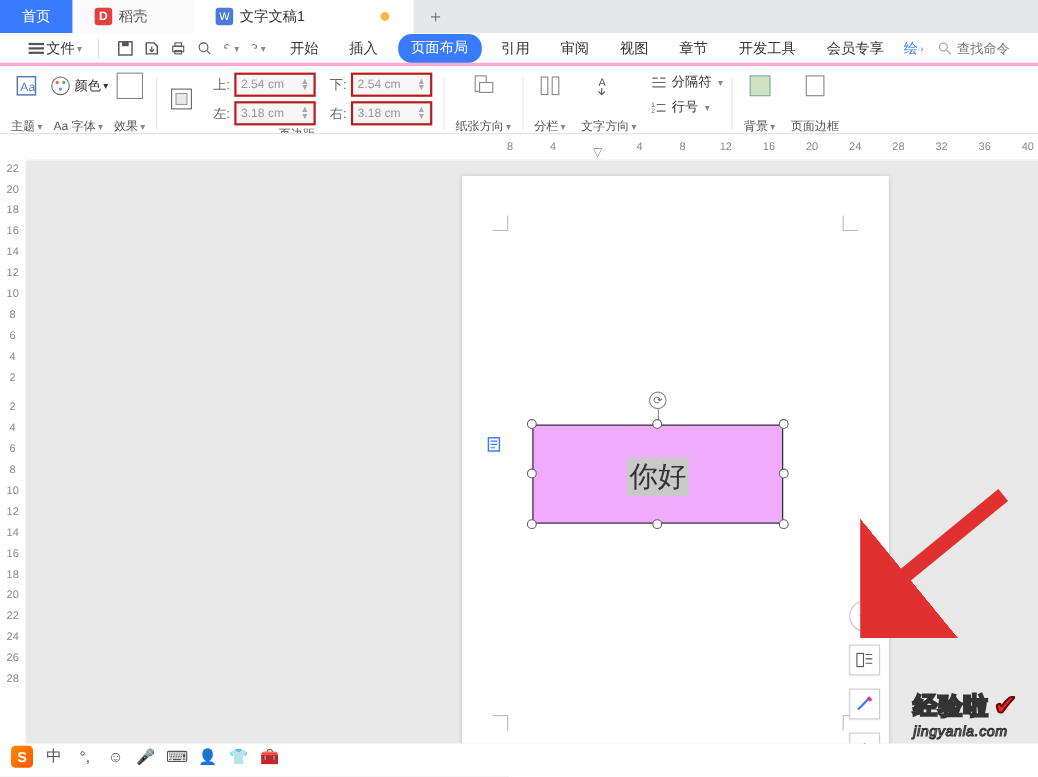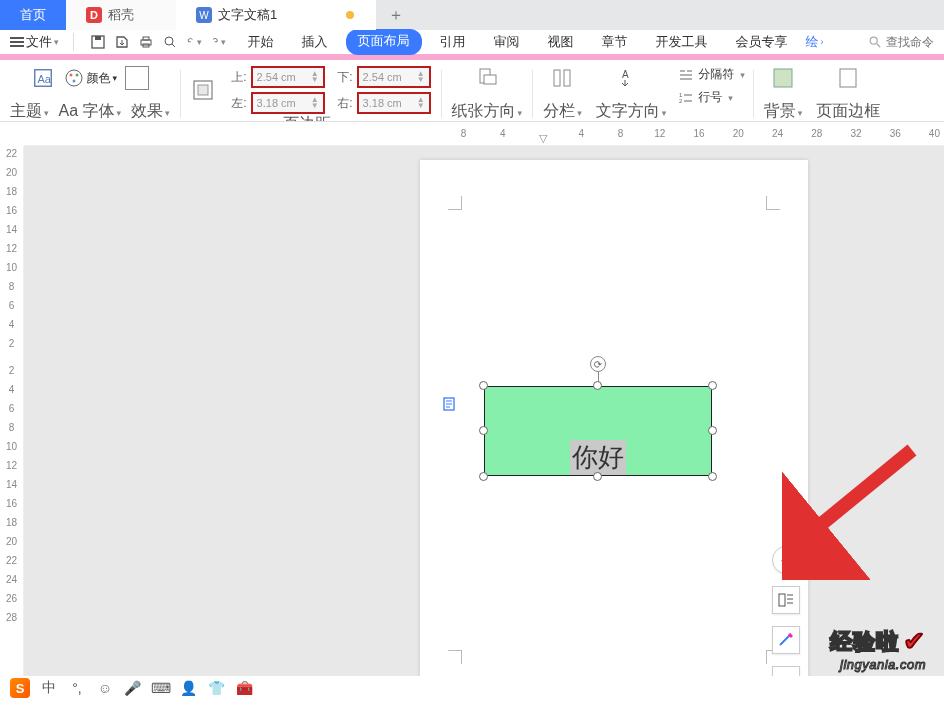--- a/index.html
+++ b/index.html
@@ -10,39 +10,39 @@
 .tab { display: flex; align-items: center; padding: 0 20px; gap: 6px; font-size: 13px; cursor: pointer; }
 .tab.home { background: #3a7afe; color: #fff; }
 .tab.docer { background: #fafafa; color: #555; min-width: 110px; }
 .tab.doc { background: #fff; color: #333; min-width: 200px; position: relative; }
 .tab .dot { width: 8px; height: 8px; background: #f9b83e; border-radius: 50%; margin-left: auto; margin-right: 2px; }
 .tab.add { width: 30px; justify-content: center; color: #777; font-size: 16px; }
 .docer-icon { width: 16px; height: 16px; background: #e34040; border-radius: 3px; display:flex; align-items:center; justify-content:center; color:#fff; font-size:11px; font-weight:bold; }
 .docx-icon { width: 16px; height: 16px; background: #4a7bd6; border-radius: 3px; display:flex; align-items:center; justify-content:center; color:#fff; font-size:10px; }
 
 
-.menu-bar { height: 30px; border-bottom: 6px solid #f9a8d4; display: flex; align-items: center; padding: 0 4px; gap: 2px; }
+.menu-bar { height: 30px; border-bottom: 3px solid #f9a8d4; display: flex; align-items: center; padding: 0 20px; gap: 2px; }
 .menu-bar .file-btn { display: flex; align-items: center; gap: 2px; padding: 0 6px; font-size: 13px; }
 .hamburger { display: inline-block; width: 14px; height: 10px; border-top: 2px solid #555; border-bottom: 2px solid #555; position: relative; }
 .hamburger::after { content: ""; position: absolute; top: 2px; left: 0; right: 0; border-top: 2px solid #555; }
 .qat { display: flex; gap: 8px; margin-left: 8px; align-items: center; }
 .qat .ico { width: 16px; height: 16px; display: flex; align-items: center; justify-content: center; color: #555; }
 .sep { width: 1px; height: 18px; background: #ddd; margin: 0 6px; }
 .menus { display: flex; gap: 8px; margin-left: 10px; }
 .menu-item { padding: 4px 10px; font-size: 13px; cursor: pointer; border-radius: 3px; }
 .menu-item.active { background: #3a7afe; color: #ffffff; border-radius: 12px; padding: 3px 12px; }
 .search-box { margin-left: auto; display: flex; align-items: center; color: #aaa; gap: 4px; padding-right: 4px; }
 .search-box input { border: none; outline: none; width: 50px; font-size: 12px; color: #aaa; }
 .more-tab { color: #3a7afe; display:flex; align-items:center; gap:2px; padding:0 6px; font-size:13px; }
 
 
 .ribbon { height: 62px; border-bottom: 1px solid #e0e0e0; display: flex; align-items: flex-start; padding: 6px 4px 0; gap: 2px; overflow: hidden; }
 .rgroup { display: flex; flex-direction: column; align-items: center; padding: 0 6px; height: 56px; justify-content: space-between; }
 .rgroup .top { display: flex; gap: 8px; align-items: center; }
-.rgroup .bottom { font-size: 16px; color: #555; display: flex; align-items: center; gap: 2px; }
+.rgroup .bottom { font-size: 11px; color: #555; display: flex; align-items: center; gap: 2px; }
 .rgroup-split { border-left: 1px solid #e5e5e5; height: 48px; margin: 4px 2px; }
 .big-ico { width: 24px; height: 24px; border: 1px solid #888; display:flex; align-items:center; justify-content:center; font-size:10px; color:#555; }
 .color-ico { width: 22px; height: 22px; }
 .margin-grid { display: grid; grid-template-columns: auto auto auto auto; grid-template-rows: auto auto; gap: 4px 4px; align-items: center; font-size: 12px; color: #666; }
 .margin-grid .lbl { width: 24px; text-align: right; }
 .margin-grid .spin { width: 74px; height: 22px; border: 2px solid #b91c1c; background: #f6f6f6; display: flex; align-items: center; padding: 0 4px; justify-content: space-between; font-size: 11px; color: #999; }
 .spin .arrows { display:flex; flex-direction:column; line-height:6px; font-size:8px; color:#aaa; }
 .drop-arrow::after { content: "▾"; font-size: 9px; margin-left: 2px; color: #888; }
 
 
@@ -56,42 +56,42 @@
 .doc-area { position: absolute; top: 146px; left: 24px; right: 0; bottom: 30px; background: #e8e8e8; overflow: hidden; }
 .page { position: absolute; left: 396px; top: 14px; width: 388px; height: 540px; background: #fff; box-shadow: 0 0 4px rgba(0,0,0,.15); }
 .page-corner { position: absolute; width: 14px; height: 14px; border: 1px solid #bbb; }
 .pc-tl { top: 36px; left: 28px; border-right: none; border-bottom: none; transform: rotate(180deg); }
 .pc-tr { top: 36px; right: 28px; border-left: none; border-bottom: none; transform: rotate(180deg);}
 .pc-bl { bottom: 36px; left: 28px; border-right: none; border-top: none; transform: rotate(180deg);}
 .pc-br { bottom: 36px; right: 28px; border-left: none; border-top: none; transform: rotate(180deg);}
 
 
 .textbox-wrap { position: absolute; left: 64px; top: 226px; width: 228px; height: 90px; }
-.textbox { width: 100%; height: 100%; border: 1.5px solid #222; background: #86efac; display:flex; align-items:flex-end; justify-content: center; padding-top: 4px; }
+.textbox { width: 100%; height: 100%; border: 1.5px solid #222; background: #f0abfc; display:flex; align-items:center; justify-content: center; padding-top: 4px; }
 .textbox .txt { font-size: 26px; font-family: SimSun, serif; background: #c9c9c9; padding: 0 2px; }
 .sel-handle { width: 9px; height: 9px; background: #fff; border: 1px solid #666; border-radius: 50%; position: absolute; }
 .sh-tl { top: -5px; left: -5px; } .sh-tr { top: -5px; right: -5px; }
 .sh-bl { bottom: -5px; left: -5px; } .sh-br { bottom: -5px; right: -5px; }
 .sh-tm { top: -5px; left: calc(50% - 5px); } .sh-bm { bottom: -5px; left: calc(50% - 5px); }
 .sh-ml { top: calc(50% - 5px); left: -5px; } .sh-mr { top: calc(50% - 5px); right: -5px; }
 .rotate-handle { position: absolute; top: -30px; left: calc(50% - 8px); width: 16px; height: 16px; border: 1px solid #888; border-radius: 50%; display:flex; align-items:center; justify-content:center; font-size:10px; color:#666; background:#fff; }
 .rotate-line { position:absolute; top:-14px; left:50%; width:1px; height:10px; background:#888; }
 .anchor-ico { position: absolute; left: 22px; top: 236px; width: 14px; height: 16px; color: #3a7afe; font-size: 14px; }
 
 
 .float-tools { position: absolute; left: 748px; top: 400px; display: flex; flex-direction: column; gap: 12px; align-items:center; }
 .ft { width: 28px; height: 28px; border: 1px solid #ccc; background: #fff; display:flex; align-items:center; justify-content:center; box-shadow: 0 1px 2px rgba(0,0,0,.08); cursor:pointer; }
 .ft.minus { border-radius: 50%; font-size: 16px; color:#666; }
 .ft svg { width: 18px; height: 18px; }
 
 
 .arrow { position: absolute; left: 782px; top: 440px; pointer-events: none; }
 
 
-.watermark { position: absolute; right: 18px; bottom: 34px; text-align: right; font-family: "Arial Black", sans-serif; color: #fff; }
+.watermark { position: absolute; right: 18px; bottom: 34px; font-family: "Arial Black", sans-serif; color: #fff; }
 .watermark .line1 { font-size: 22px; font-weight: 900; -webkit-text-stroke: 2px #333; letter-spacing: 1px; display:flex; align-items:center; gap:4px; }
 .watermark .check { color: #e03030; -webkit-text-stroke: 1px #7a0000; font-size: 26px; }
 .watermark .line2 { font-size: 13px; font-style: italic; -webkit-text-stroke: 1px #333; letter-spacing: .5px; }
 
 
 .status { position: absolute; left: 4px; bottom: 6px; height: 24px; display: flex; align-items: center; gap: 10px; padding: 0 6px; }
 .status .s-ico { width: 18px; height: 18px; display:flex; align-items:center; justify-content:center; color:#555; font-size:14px; }
 .sogou { width: 20px; height: 20px; background: linear-gradient(135deg,#ff8a00,#ff5500); border-radius: 4px; color:#fff; font-weight:bold; display:flex; align-items:center; justify-content:center; font-size:13px; }
 </style>
 </head>

